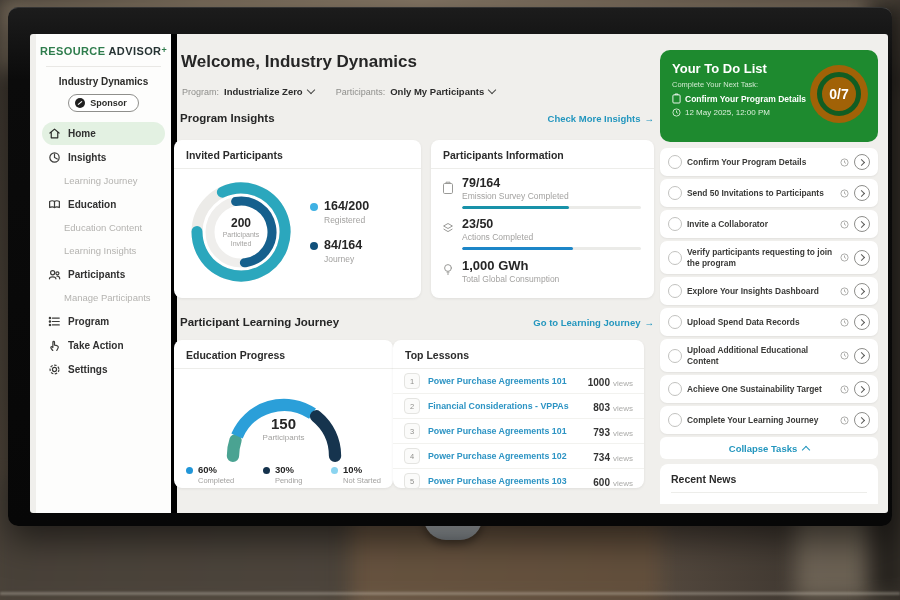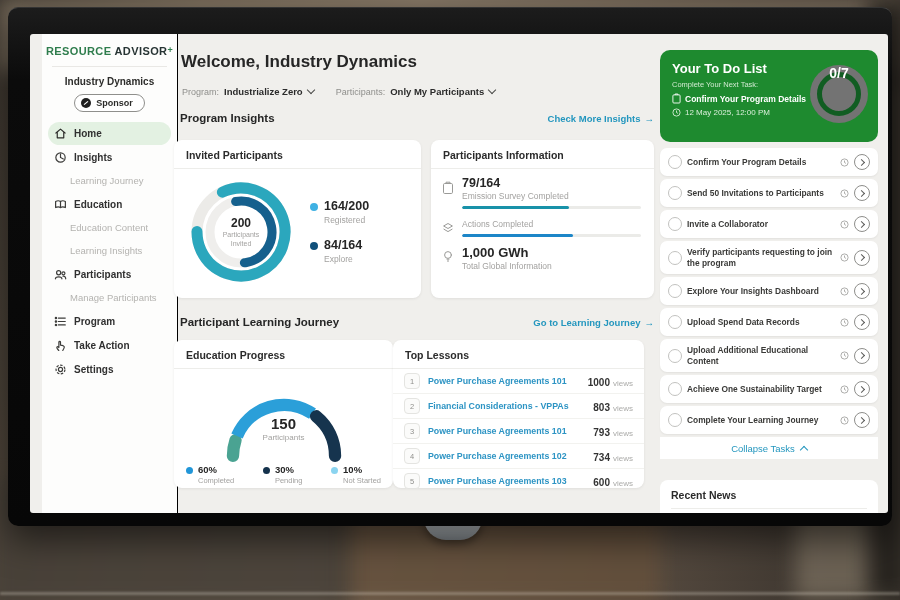--- a/index.html
+++ b/index.html
@@ -23,22 +23,22 @@
     background:linear-gradient(#e4e7e9,#9aa0a4 70%,#787e82);
     border-radius:0 0 30px 30px;box-shadow:0 4px 8px rgba(0,0,0,.4);}
   .bezel{position:absolute;left:8px;top:7px;width:884px;height:518px;
     background:linear-gradient(#1c1c1c,#0b0b0b 14%,#070707);
     border-radius:10px;box-shadow:0 14px 34px rgba(0,0,0,.55);
     border-top:1px solid rgba(255,255,255,.18);}
   .screen{position:absolute;left:22px;top:26px;width:858px;height:479px;
     background:#f0efec;border-radius:3px;overflow:hidden;}
 
   
-  .sidebar{position:absolute;left:12px;top:0;bottom:0;width:135px;background:#fdfdfc;
-    border-right:1px solid #000000;}
+  .sidebar{position:absolute;left:6px;top:0;bottom:0;width:135px;background:#fdfdfc;
+    border-right:6px solid #000000;}
   .logo{margin:11px 0 0 0;text-align:center;font-size:11px;font-weight:800;letter-spacing:.4px;}
   .logo .lg-a{color:#2f7d4d;}
   .logo .lg-b{color:#273434;}
   .logo .lg-plus{color:#2f7d4d;font-size:9px;vertical-align:top;}
   .logo-div{height:1px;background:#e9e8e5;margin:9px 10px 0 10px;}
   .org{margin-top:9px;text-align:center;font-size:10px;font-weight:700;color:#2c2c2a;}
   .sponsor{margin:7px auto 0 auto;width:max-content;display:flex;align-items:center;gap:5px;
     border:1px solid #8f8f8c;border-radius:11px;padding:3px 11px 3px 6px;
     font-size:9px;font-weight:700;color:#2c2c2a;background:#fff;}
   .nav{margin-top:10px;display:flex;flex-direction:column;}
@@ -121,41 +121,41 @@
 
   
   .panel{position:absolute;left:630px;top:16px;width:218px;}
   .todo-card{background:#1e8a2f;border-radius:10px;height:92px;display:flex;
     padding:11px 10px 0 12px;box-sizing:border-box;color:#fff;}
   .todo-left{flex:1;min-width:0;}
   .todo-title{font-size:13px;font-weight:800;}
   .todo-sub{font-size:7.5px;color:#cfe9cf;margin-top:4px;}
   .todo-next{display:flex;align-items:center;gap:4px;font-size:8.5px;font-weight:800;margin-top:4px;}
   .todo-due{display:flex;align-items:center;gap:4px;font-size:8px;color:#d9efd9;margin-top:4px;}
-  .todo-circle{width:58px;height:58px;border-radius:50%;background:#737373;flex:0 0 auto;
-    display:flex;justify-content:center;margin-top:4px;position:relative;}
+  .todo-circle{width:58px;height:58px;border-radius:50%;background:#a16207;flex:0 0 auto;
+    display:flex;align-items:center;justify-content:center;margin-top:4px;position:relative;}
   .todo-circle::before{content:"";position:absolute;inset:7px;border-radius:50%;
     border:5px solid #115d22;}
   .todo-count{position:relative;font-size:14px;font-weight:800;}
 
   .tasks{margin-top:6px;display:flex;flex-direction:column;gap:3px;}
   .task{background:#fff;border-radius:7px;box-shadow:0 1px 2px rgba(0,0,0,.06);
     display:flex;align-items:center;gap:5px;padding:6px 8px;min-height:16px;}
   .task-check{width:12px;height:12px;border:1.4px solid #c2c2bf;border-radius:50%;
     flex:0 0 auto;background:#fff;}
   .task-label{flex:1;font-size:8.4px;font-weight:700;color:#3a3a38;line-height:1.25;}
   .task-go{width:14px;height:14px;border:1.2px solid #8e8e8b;border-radius:50%;flex:0 0 auto;
     display:flex;align-items:center;justify-content:center;}
   .task-go i{display:block;width:4px;height:4px;border-right:1.3px solid #5a5a58;
     border-top:1.3px solid #5a5a58;transform:rotate(45deg);margin-left:-1px;}
-  .collapse{background:#fff;border-radius:0;margin-top:3px;height:22px;display:flex;
-    align-items:center;justify-content:center;gap:6px;font-size:9.5px;font-weight:400;color:#2396be;}
+  .collapse{background:#fff;border-radius:6px;margin-top:3px;height:22px;display:flex;
+    align-items:center;justify-content:center;gap:6px;font-size:9.5px;font-weight:700;color:#2396be;}
   .chev-up{display:inline-block;width:5px;height:5px;border-left:1.5px solid #2396be;
     border-top:1.5px solid #2396be;transform:rotate(45deg);margin-top:3px;}
-  .news-card{background:#fff;border-radius:8px 8px 0 0;margin-top:21px;height:40px;
+  .news-card{background:#fff;border-radius:8px 8px 0 0;margin-top:5px;height:40px;
     padding:9px 11px 0 11px;box-sizing:border-box;}
   .news-title{font-size:10.5px;font-weight:800;color:#2b2b2b;padding-bottom:7px;
     border-bottom:1px solid #ededea;}
 </style>
 </head>
 <body>
 
 <div class="bg-base"></div>
 <div class="bg-blob bg-top"></div>
 <div class="bg-blob bg-band"></div>
@@ -299,21 +299,21 @@
               <span class="leg-dot reg"></span>
               <span>
                 <div class="leg-v">164/200</div>
                 <div class="leg-l">Registered</div>
               </span>
             </div>
             <div class="leg-item">
               <span class="leg-dot act"></span>
               <span>
                 <div class="leg-v">84/164</div>
-                <div class="leg-l">Explore</div>
+                <div class="leg-l">Journey</div>
               </span>
             </div>
           </div>
         </div>
       </div>
 
       <div class="card card-pinfo">
         <div class="card-title">Participants Information</div>
         <div class="pinfo-body">
           <div class="stat">
@@ -328,35 +328,36 @@
                     <i style="width: 60%;"></i>
                   </div>
             </div>
           </div>
           <div class="stat">
             <svg width="12" height="12" viewBox="0 0 12 12" fill="none" stroke="#9a9a97" stroke-width="1" stroke-linejoin="round">
               <path d="M6 1.5 L10.4 4 L6 6.5 L1.6 4 Z"></path>
                   <path d="M1.6 7 L6 9.6 L10.4 7"></path>
             </svg>
             <div class="stat-main">
+              <div class="stat-v">23/50</div>
               <div class="stat-l">Actions Completed</div>
               <div class="bar blue">
                     <i style="width: 62%;"></i>
                   </div>
             </div>
           </div>
           <div class="stat">
             <svg width="12" height="14" viewBox="0 0 12 14" fill="none" stroke="#9a9a97" stroke-width="1" stroke-linecap="round">
               <circle cx="6" cy="5" r="3.4"></circle>
                   <path d="M5 9.2 H7"></path>
                   <path d="M5.4 11 H6.6"></path>
             </svg>
             <div class="stat-main">
               <div class="stat-v" style="font-size:13px;">1,000 GWh</div>
-              <div class="stat-l">Total Global Information</div>
+              <div class="stat-l">Total Global Consumption</div>
             </div>
           </div>
         </div>
       </div>
     </div>
 
     <div class="sec-head" style="top:282px;">
       <span class="sec-title">Participant Learning Journey</span>
       <span class="sec-link">
         <span>Go to Learning Journey</span>

